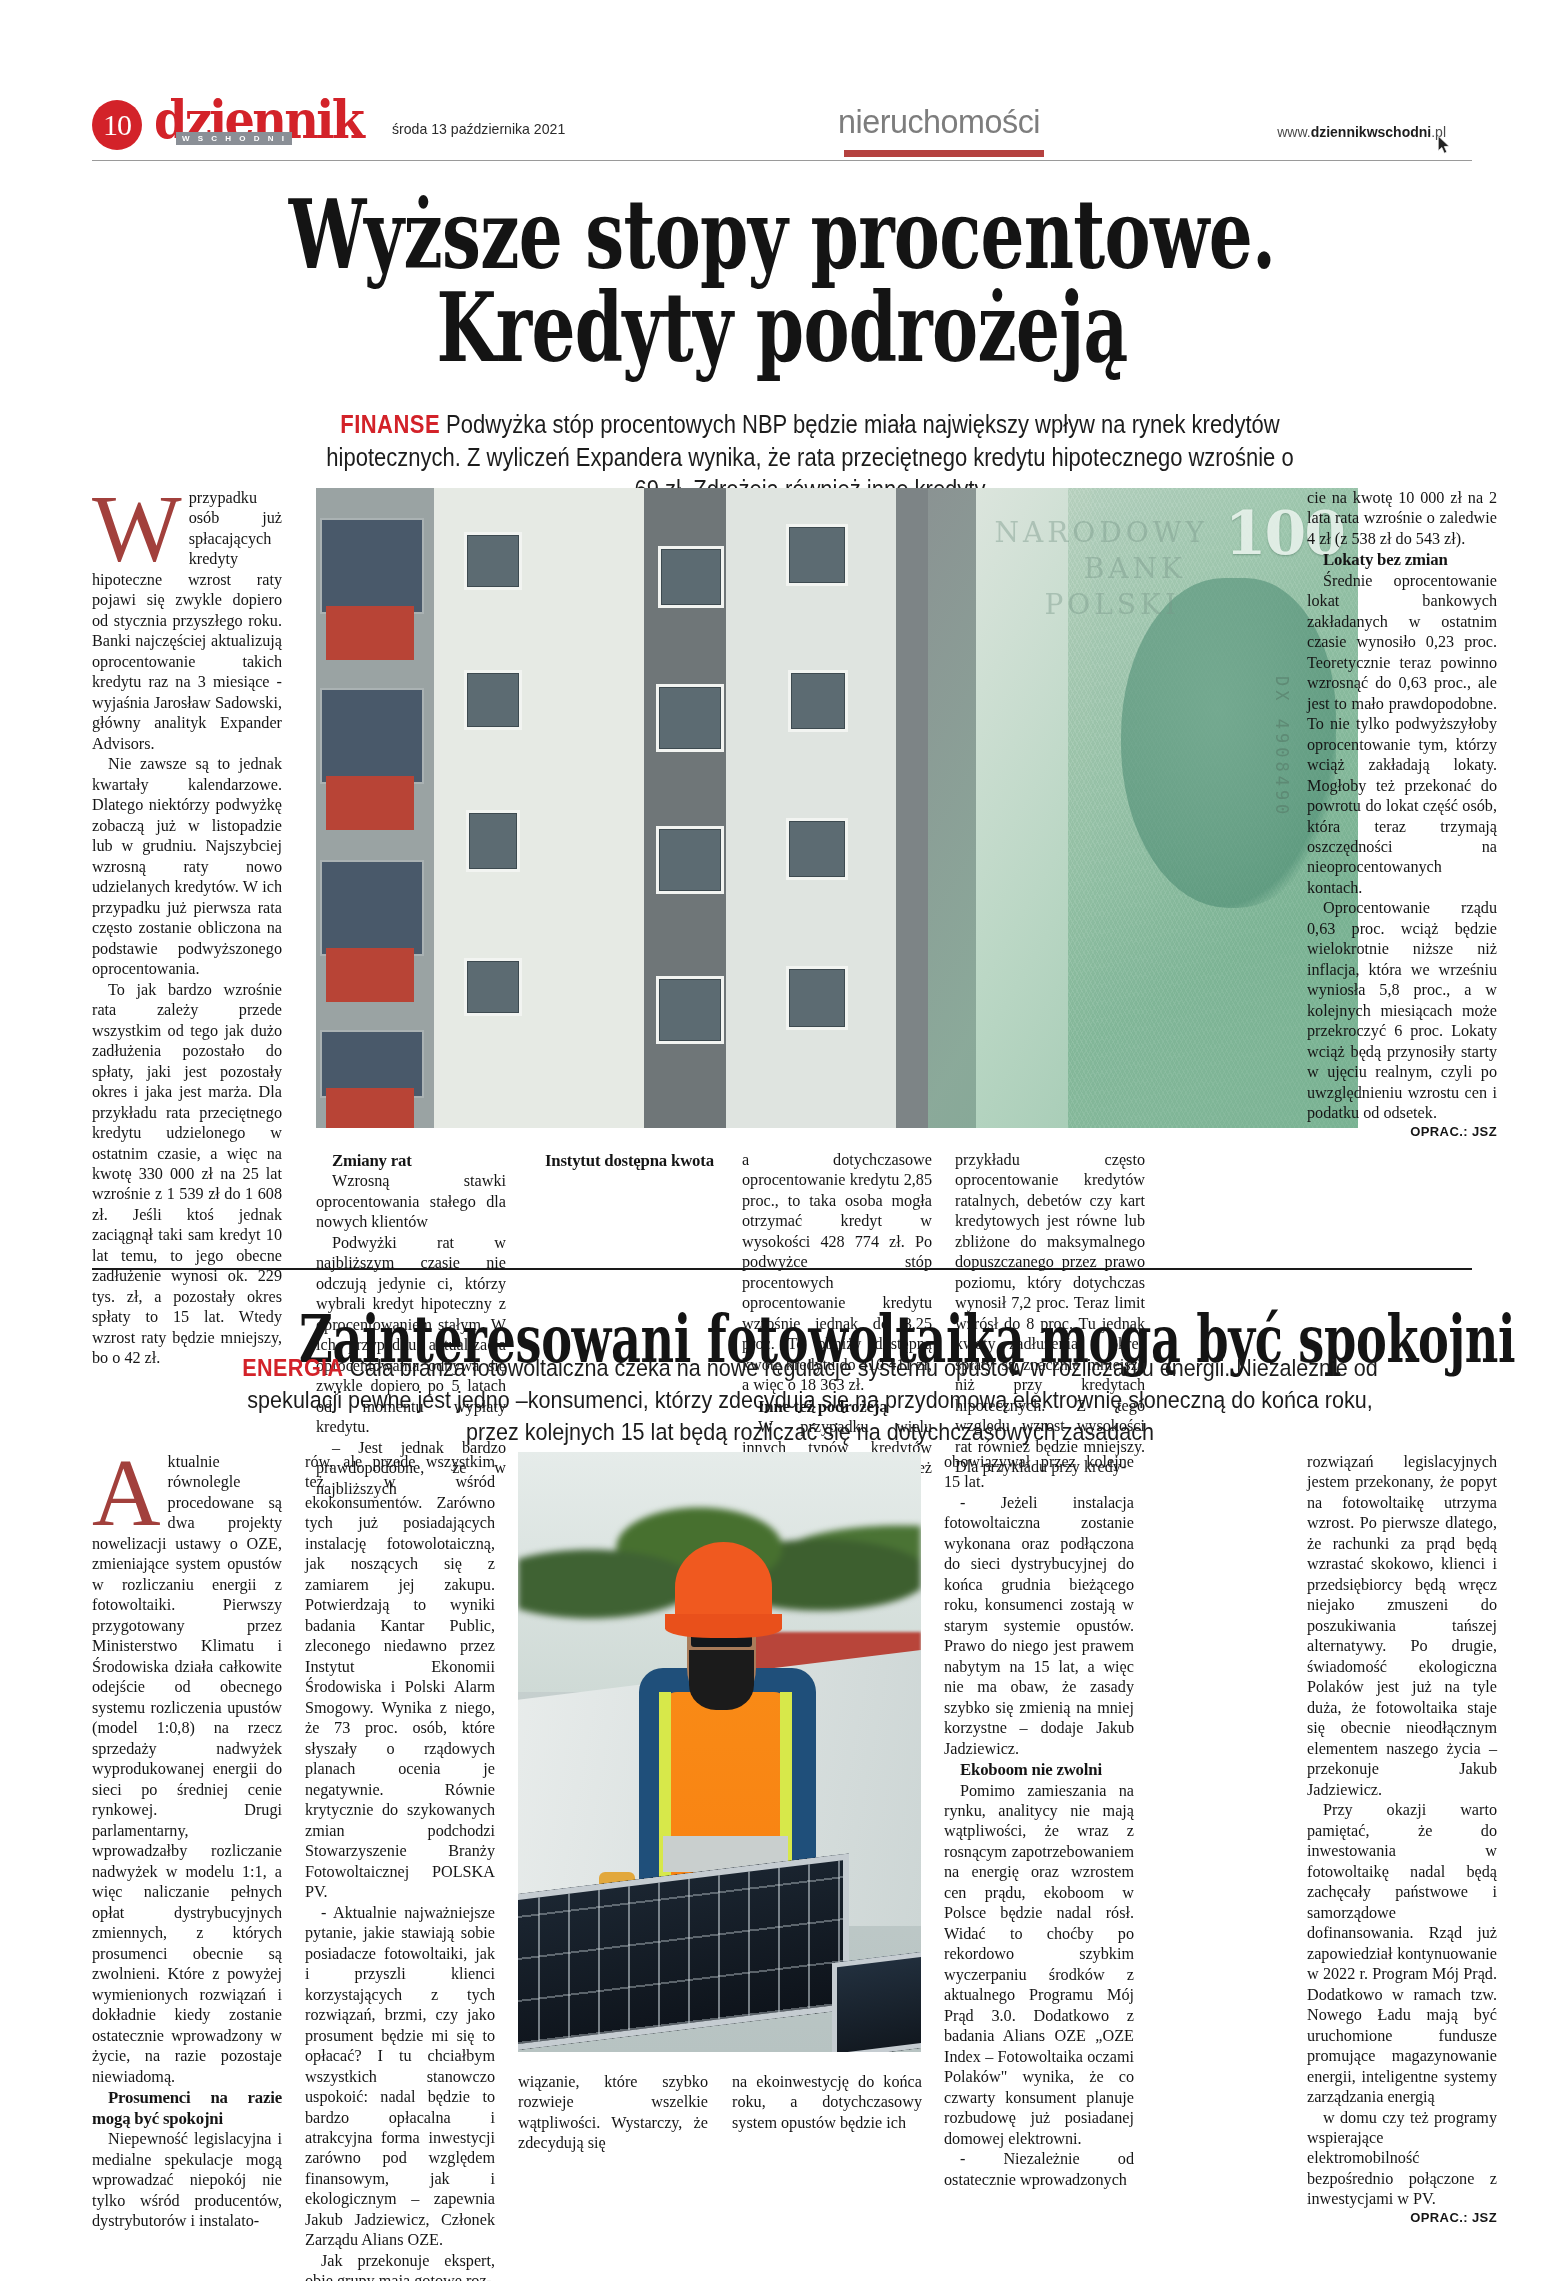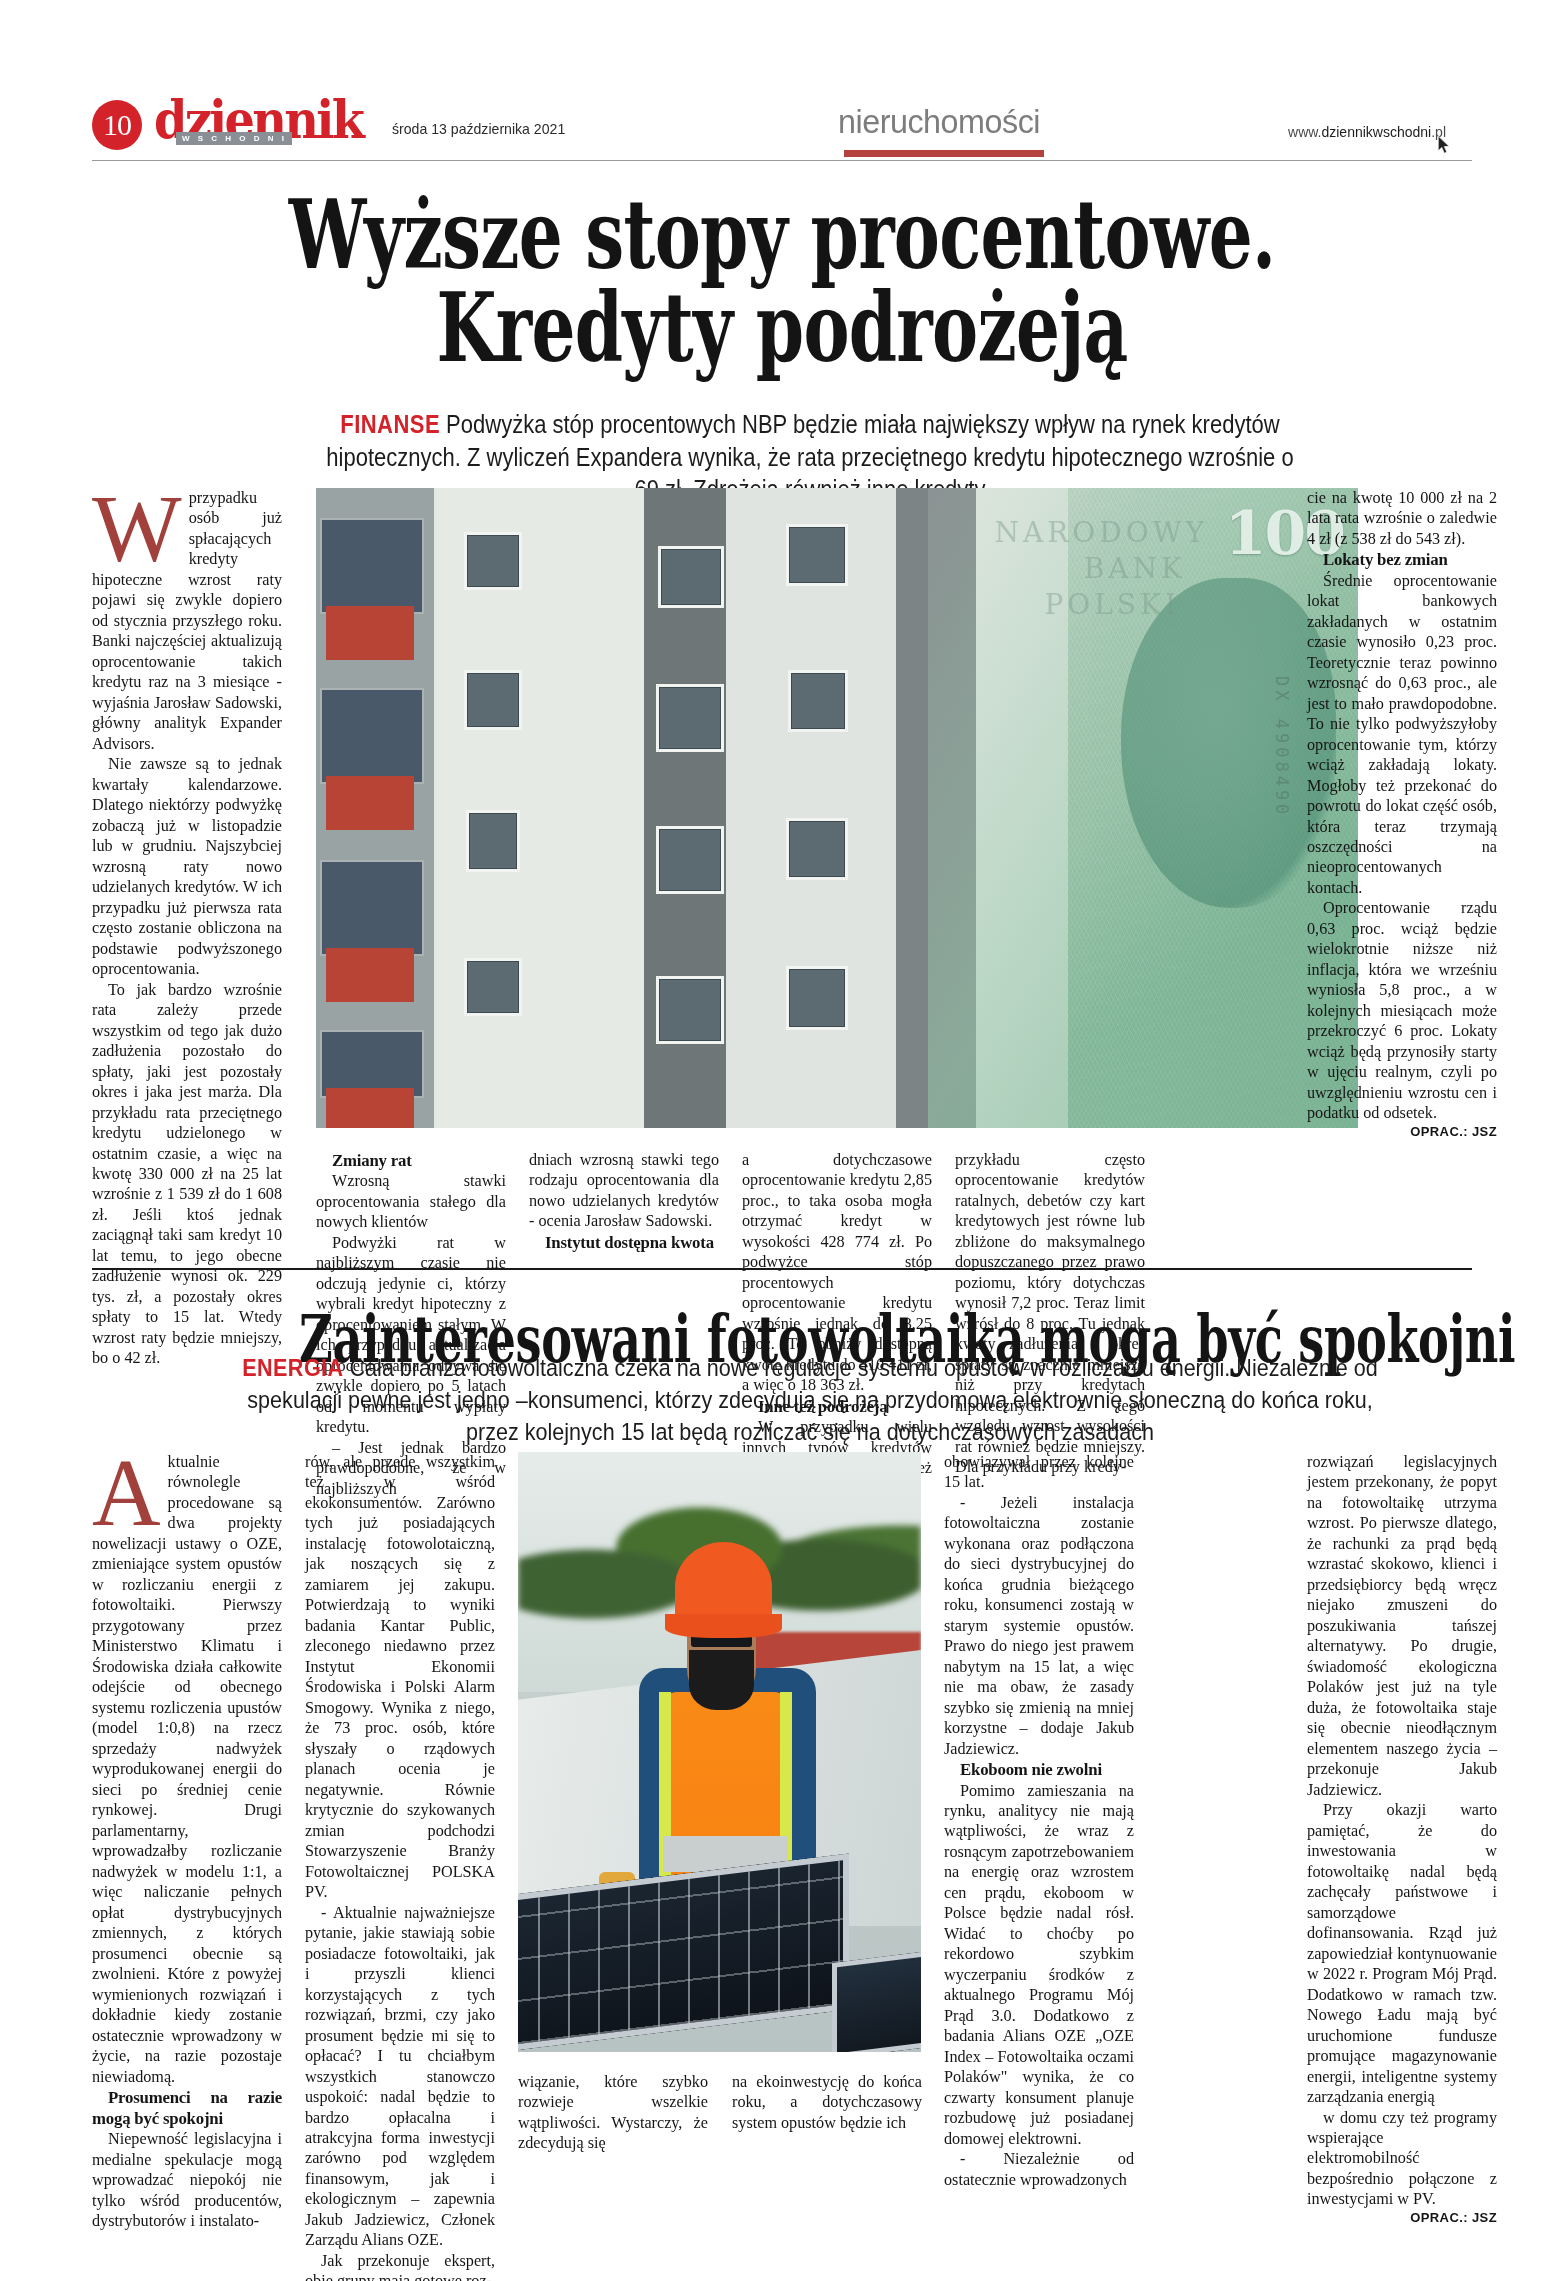--- a/index.html
+++ b/index.html
@@ -37,21 +37,21 @@
     position:absolute;left:697px;top:4px;width:300px;text-align:center;
     font-family:"Liberation Sans",sans-serif;font-size:34px;color:#7d7d7d;
     letter-spacing:-.5px;transform:scaleX(.95);
   }
   .section-rule{position:absolute;left:752px;top:52px;width:200px;height:7px;background:#b5413f;}
   .site-url{
     position:absolute;right:26px;top:26px;
     font-family:"Liberation Sans",sans-serif;font-size:14px;color:#4a4a4a;
     white-space:nowrap;
   }
-  .site-url b{font-weight:400;color:#1d1d1d;}
+  .site-url b{font-weight:700;color:#1d1d1d;}
   .hairline{position:absolute;left:92px;top:160px;width:1380px;height:1px;background:#9a9a9a;}
   .cursor-arrow{position:absolute;right:20px;top:38px;width:14px;height:18px;}
 
   
   .headline-1{
     position:absolute;left:92px;top:168px;width:1380px;text-align:center;
     font-family:"DejaVu Serif",serif;font-weight:700;color:#141414;
   }
   .headline-1 .ln{
     display:block;font-size:96px;line-height:.96;letter-spacing:-1px;
@@ -267,21 +267,20 @@
     </div>
 
     <div class="col a1c2">
       <p class="sub">Zmiany rat</p>
       <p>Wzrosną stawki oprocentowania stałego dla nowych klientów</p>
       <p>Podwyżki rat w najbliższym czasie nie odczują jedynie ci, którzy wybrali kredyt hipoteczny z oprocentowaniem stałym. W ich przypadku aktualizacja oprocentowania odbywa się zwykle dopiero po 5 latach od momentu wypłaty kredytu.</p>
       <p>– Jest jednak bardzo prawdopodobne, że w najbliższych</p>
     </div>
 
     <div class="col a1c3">
-      <p class="noind">dniach wzrosną stawki tego rodzaju oprocentowania dla nowo udzielanych kredytów - ocenia Jarosław Sadowski.</p>
       <p class="sub">Instytut dostępna kwota</p>
     </div>
 
     <div class="col a1c4">
       <p class="noind">a dotychczasowe oprocentowanie kredytu 2,85 proc., to taka osoba mogła otrzymać kredyt w wysokości 428 774 zł. Po podwyżce stóp procentowych oprocentowanie kredytu wzrośnie jednak do 3,25 proc. To obniży dostępną kwotę kredytu do 410 411 zł, a więc o 18 363 zł.</p>
       <p class="sub">Inne też podrożeją</p>
       <p>W przypadku wielu innych typów kredytów oprocentowanie również wzrośnie. Dla</p>
     </div>
 
     <div class="col a1c5">

